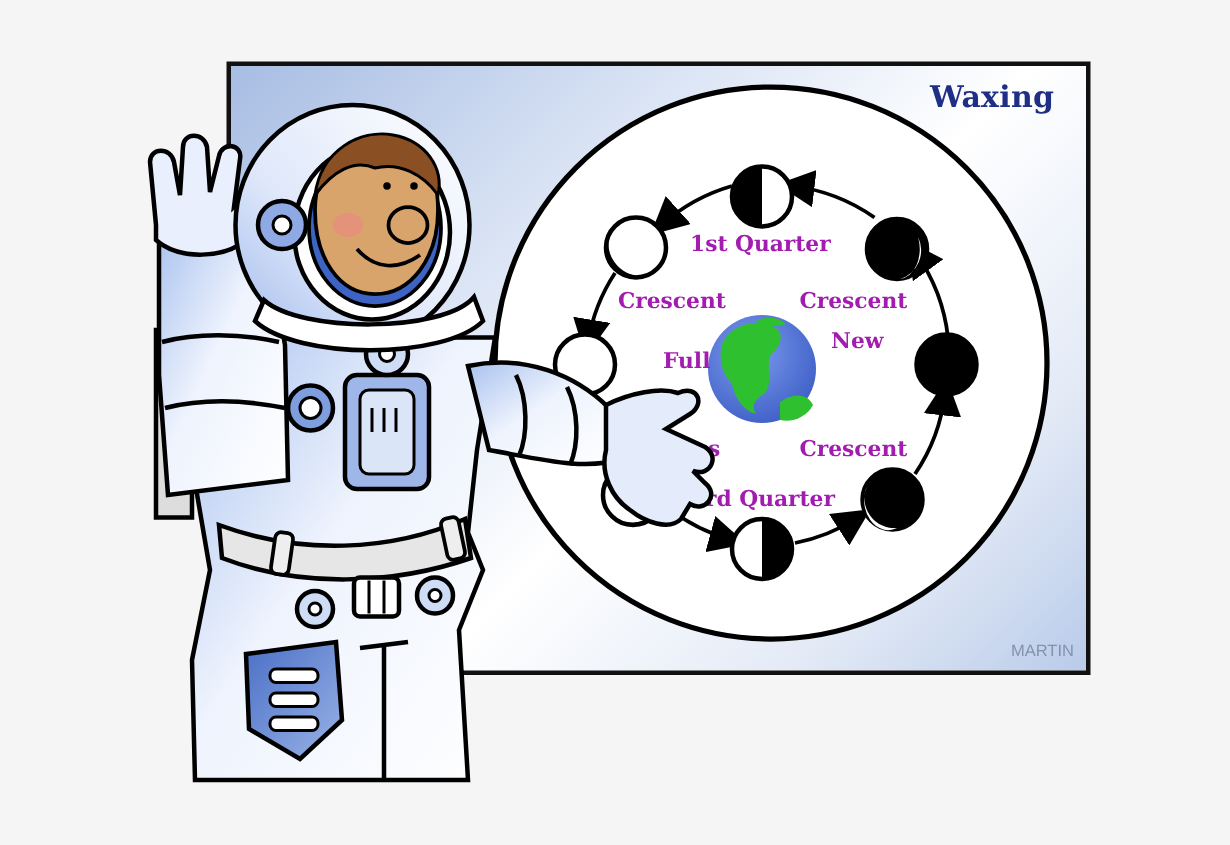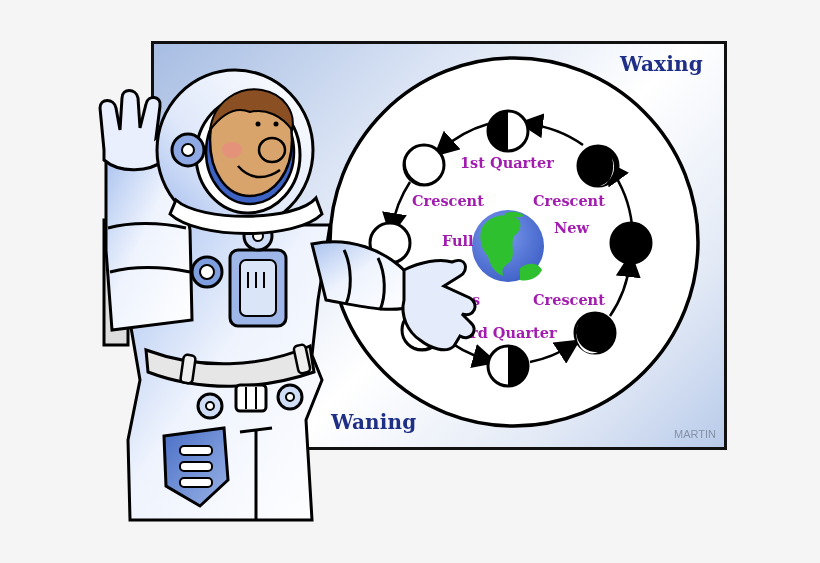--- a/index.html
+++ b/index.html
@@ -32,21 +32,20 @@
   svg { position: absolute; left: 0; top: 0; }
 </style>
 </head>
 <body>
 
 <div class="canvas">
 
   <div class="board"></div>
 
   <div class="title waxing">Waxing</div>
-  <div class="title waning">Waning</div>
   <div class="credit">MARTIN</div>
 
   <svg width="820" height="563" viewBox="0 0 820 563">
     <defs>
       <radialGradient id="earthGrad" cx="40%" cy="35%" r="70%">
         <stop offset="0%" stop-color="#7d9bef"></stop>
         <stop offset="100%" stop-color="#3e5fc6"></stop>
       </radialGradient>
       <marker id="arrow" markerWidth="10" markerHeight="10" refX="6" refY="5" orient="auto">
         <path d="M0,0 L10,5 L0,10 z" fill="#000"></path>

